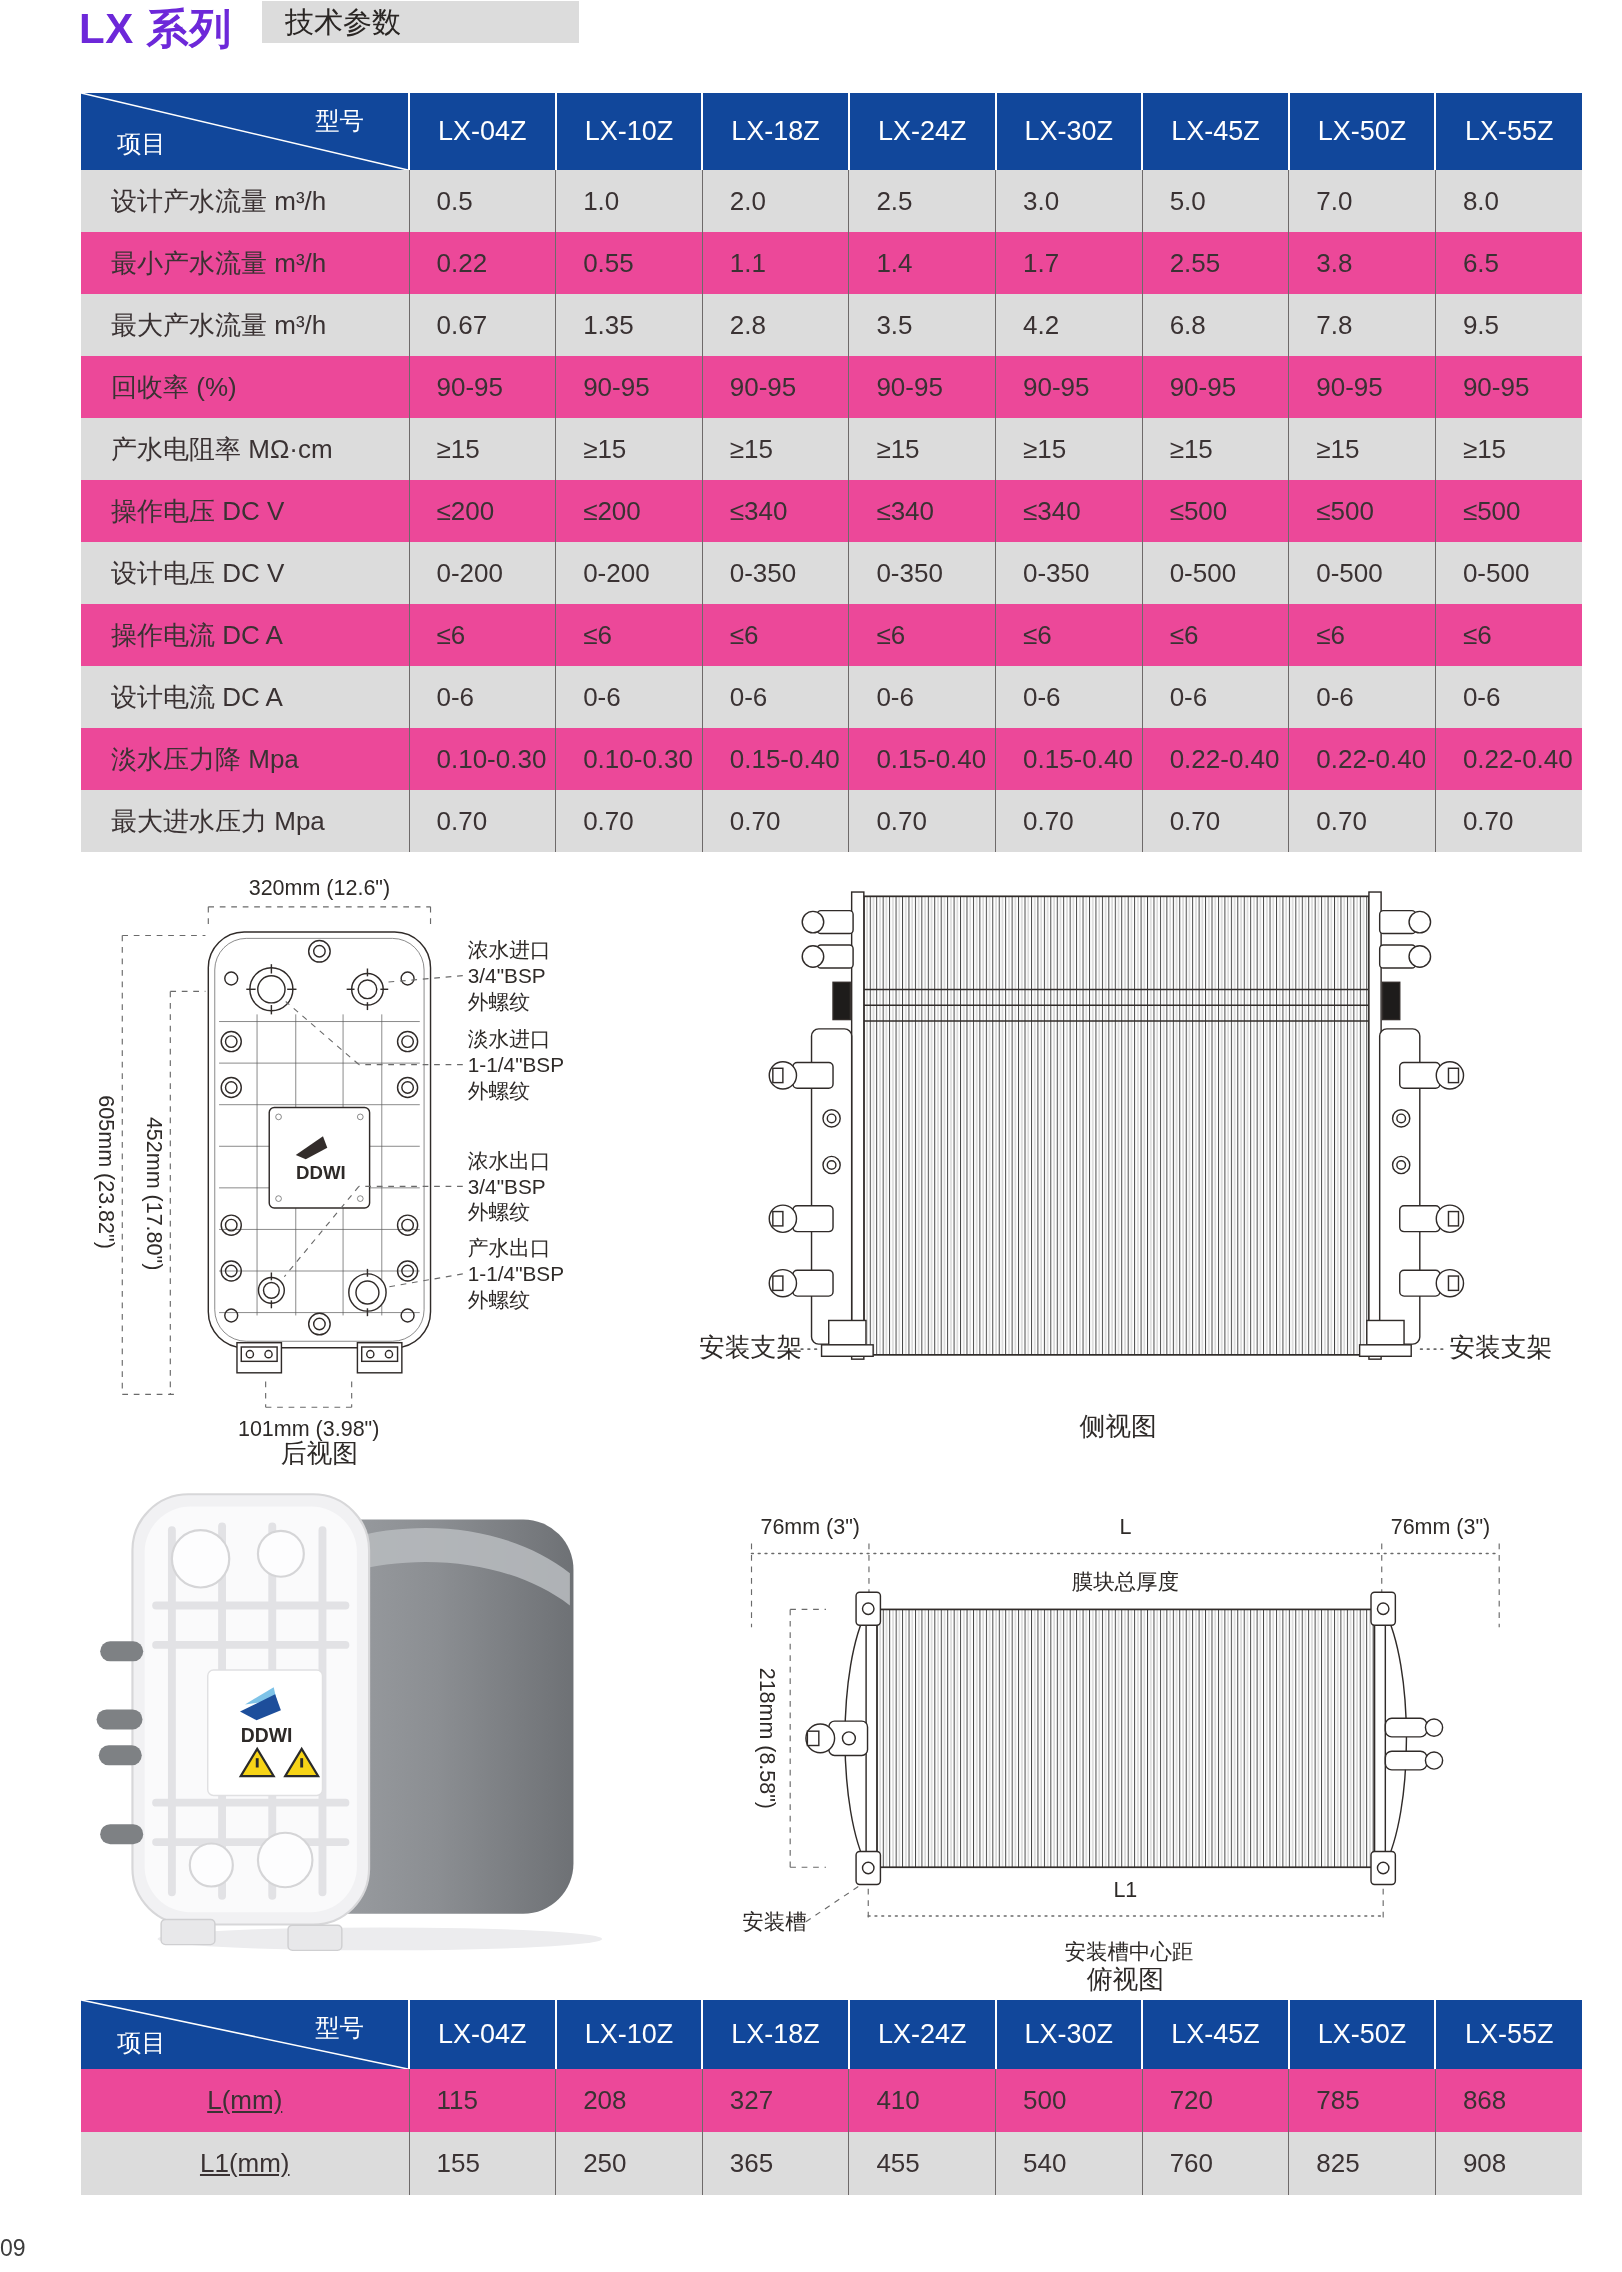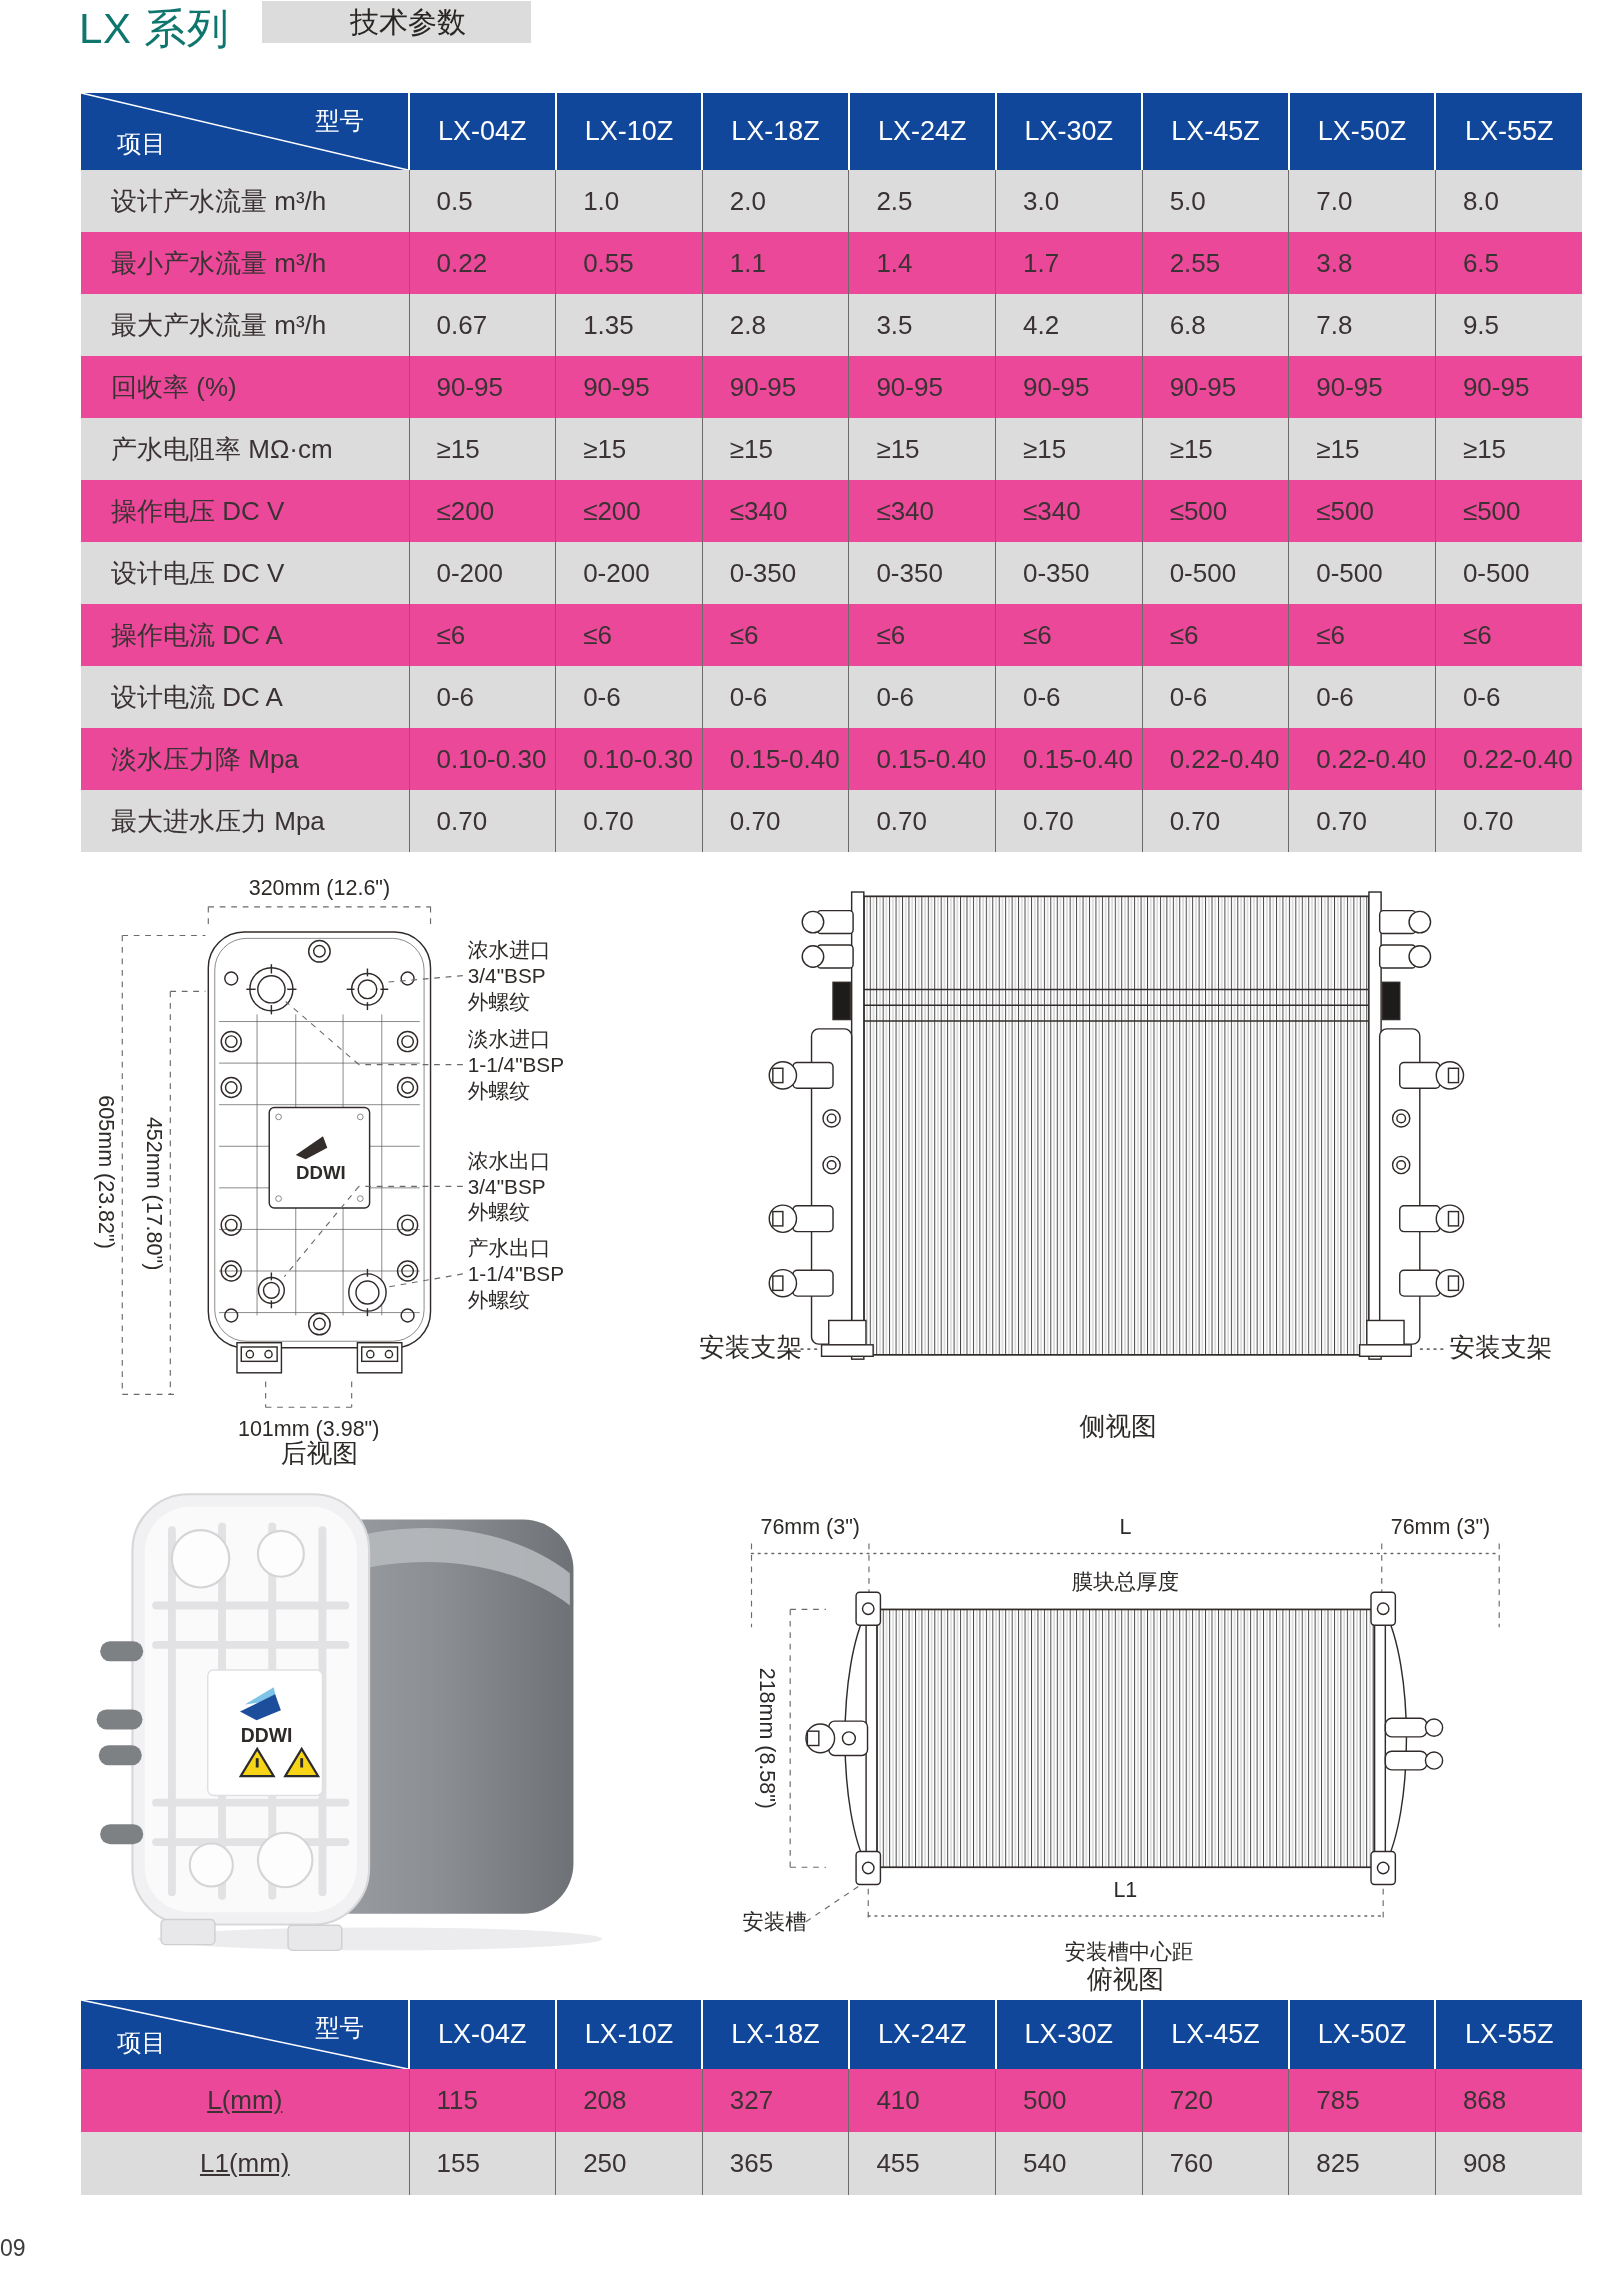--- a/index.html
+++ b/index.html
@@ -1,21 +1,21 @@
 <!DOCTYPE html>
 <html style="font-size:11.5px"><head>
 <meta charset="utf-8">
 <style>
   html,body{margin:0;padding:0;background:#fff;}
   body{font-family:"Liberation Sans","DejaVu Sans",sans-serif;color:#3a3233;}
   .page{position:relative;width:1622px;height:2273px;background:#ffffff;overflow:hidden;}
 
   
-  .series-title{position:absolute;left:79px;top:1.4px;margin:0;font-size:42px;font-weight:normal;color:#0f766e;letter-spacing:0.7px;}
-  .section-tag{position:absolute;left:262px;top:1.4px;width:269px;height:42px;background:#dcdcdc;text-align:center;}
+  .series-title{position:absolute;left:79px;top:1.4px;margin:0;font-size:42px;font-weight:bold;color:#6d28d9;letter-spacing:0.7px;}
+  .section-tag{position:absolute;left:262px;top:1.4px;width:317px;height:42px;background:#dcdcdc;}
   .section-tag span{display:inline-block;padding-left:23px;font-size:29px;line-height:42px;color:#2a2624;}
 
   
   table.spec{position:absolute;left:81px;border-collapse:collapse;table-layout:fixed;width:1501px;}
   table.spec-top{top:93px;}
   table.spec-dim{top:2000px;}
   .spec col.c-label{width:328px;}
   .spec thead th{background:#11479b;color:#fff;font-weight:normal;font-size:27px;border-left:2.2px solid #fff;padding:0;}
   .spec-top thead th{height:77px;}
   .spec-dim thead th{height:69px;}

